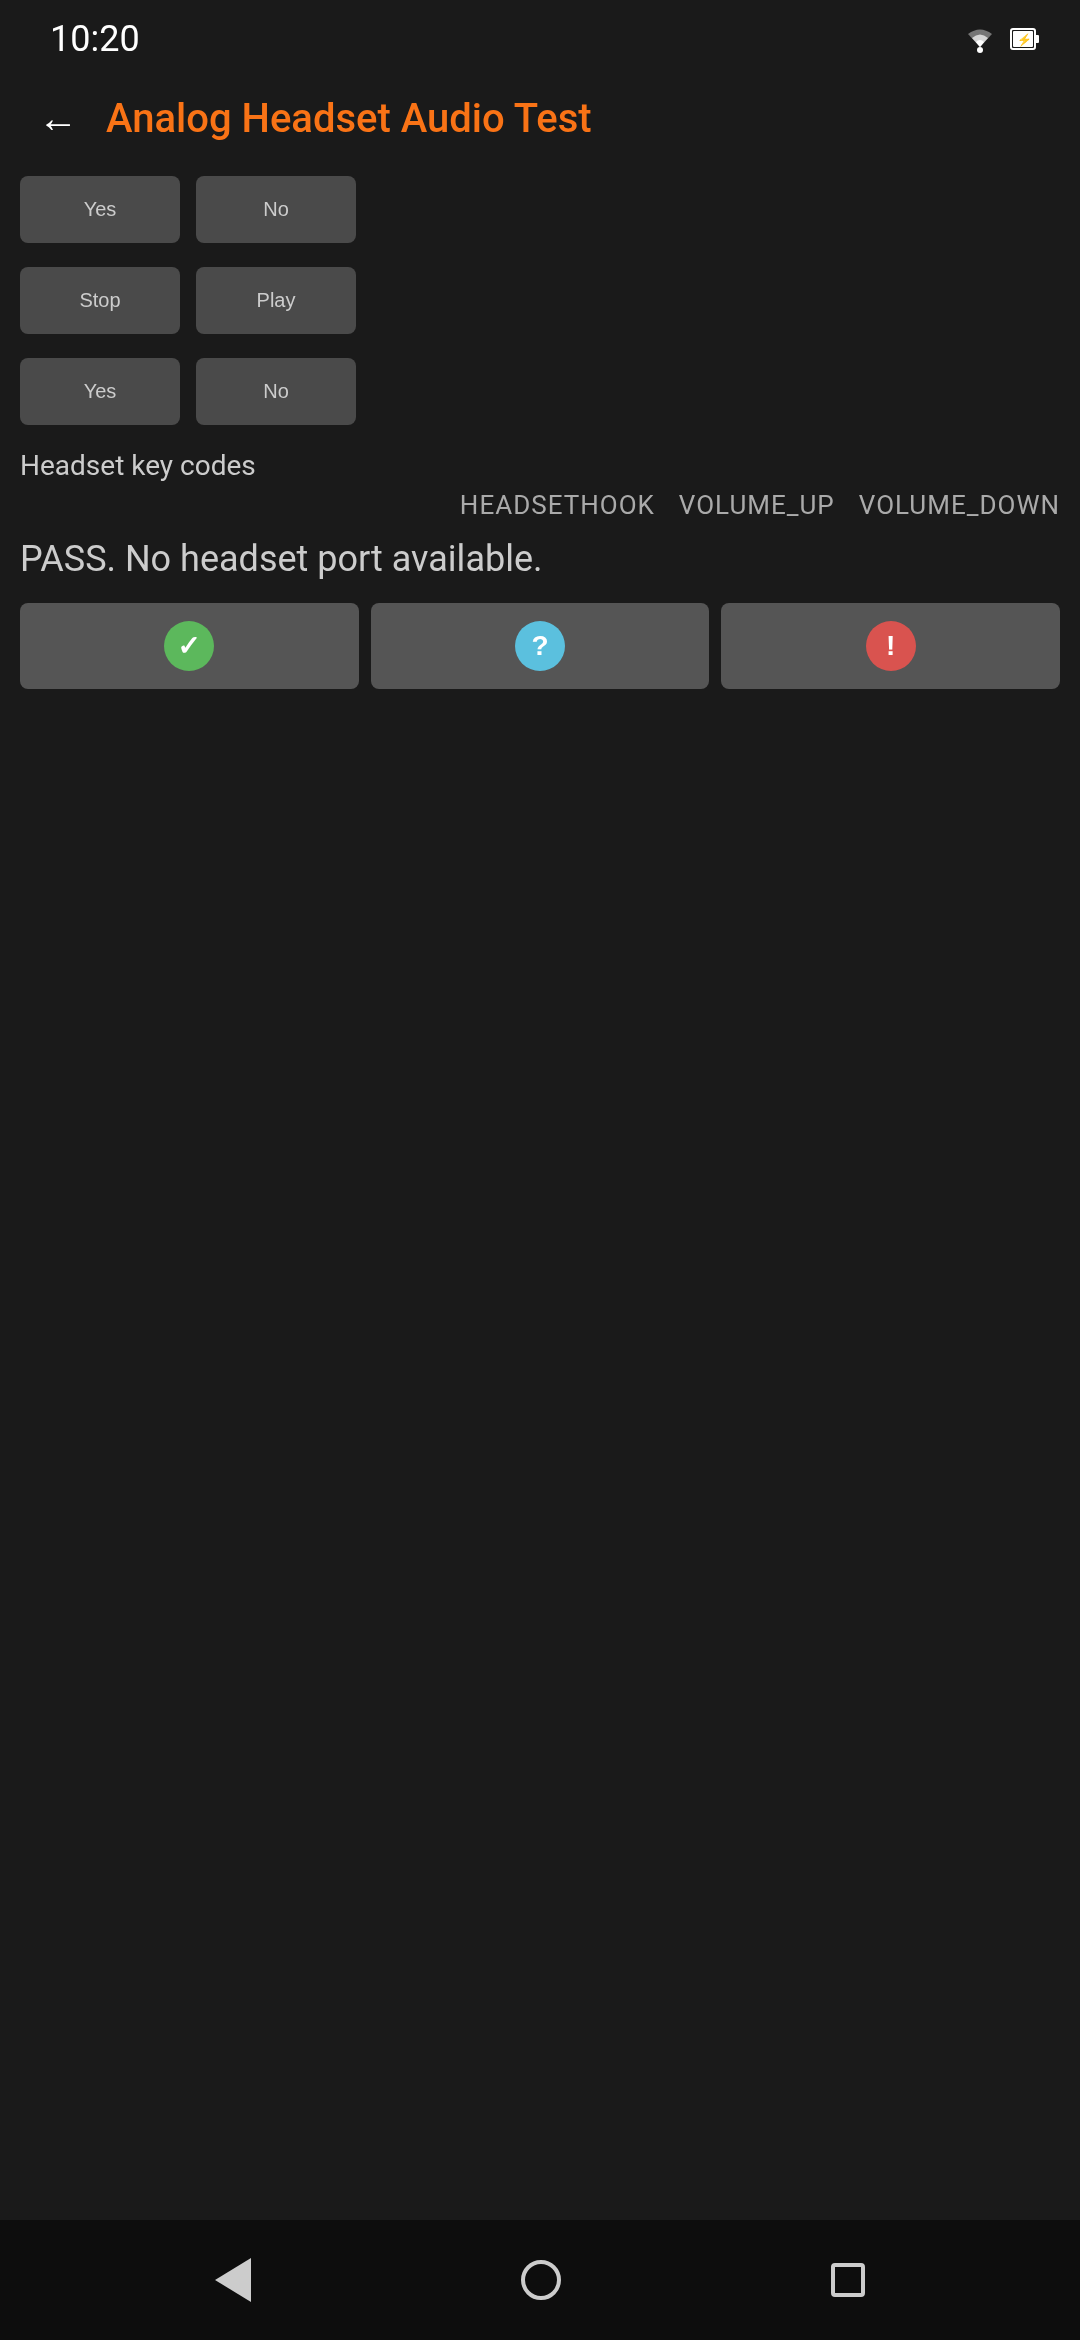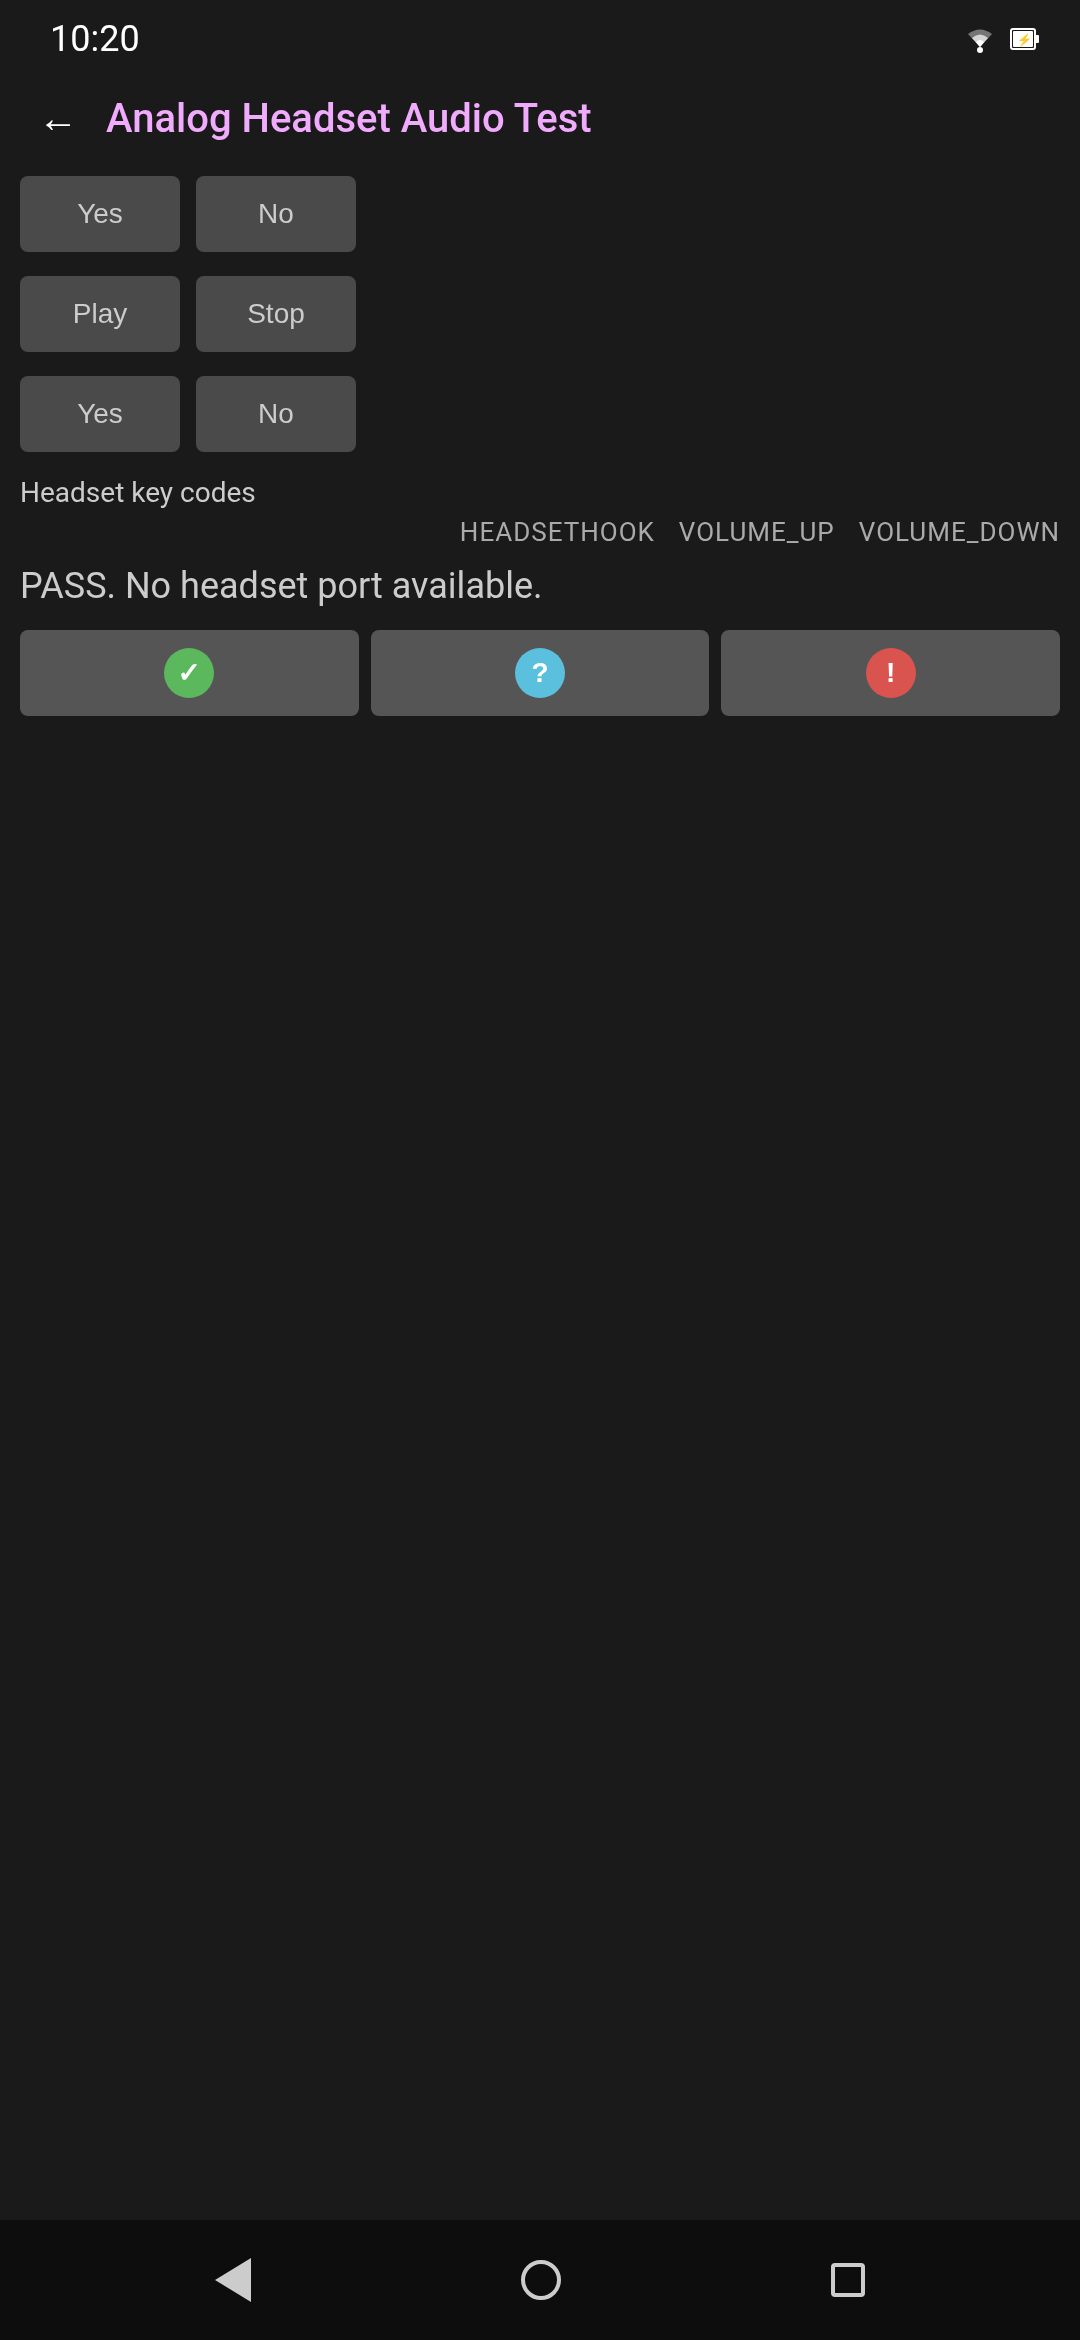--- a/index.html
+++ b/index.html
@@ -71,21 +71,21 @@
     }
 
     .back-arrow {
       font-size: 40px;
       line-height: 1;
     }
 
     .page-title {
       font-size: 40px;
       font-weight: 500;
-      color: #f0abfc;
+      color: #f97316;
     }
 
     .content {
       padding: 10px 20px;
       flex: 1;
     }
 
     .question-text {
       font-size: 30px;
       color: #ffffff;
@@ -98,21 +98,21 @@
       gap: 16px;
       margin-bottom: 24px;
       flex-wrap: wrap;
     }
 
     .action-btn {
       background-color: #4a4a4a;
       border: none;
       border-radius: 8px;
       color: #cccccc;
-      font-size: 28px;
+      font-size: 20px;
       padding: 22px 40px;
       cursor: pointer;
       min-width: 160px;
       text-align: center;
     }
 
     .instruction-text {
       font-size: 30px;
       color: #cccccc;
       margin-bottom: 20px;
@@ -269,22 +269,22 @@
 </div>
 
 <div class="content">
 
   <div class="button-row">
     <button class="action-btn">Yes</button>
     <button class="action-btn">No</button>
   </div>
 
   <div class="button-row">
+    <button class="action-btn">Stop</button>
     <button class="action-btn">Play</button>
-    <button class="action-btn">Stop</button>
   </div>
 
   <div class="button-row" style="margin-top: 8px;">
     <button class="action-btn">Yes</button>
     <button class="action-btn">No</button>
   </div>
 
   <div class="key-codes-section">
     <p class="key-codes-title">Headset key codes</p>
     <div class="key-codes-list">

